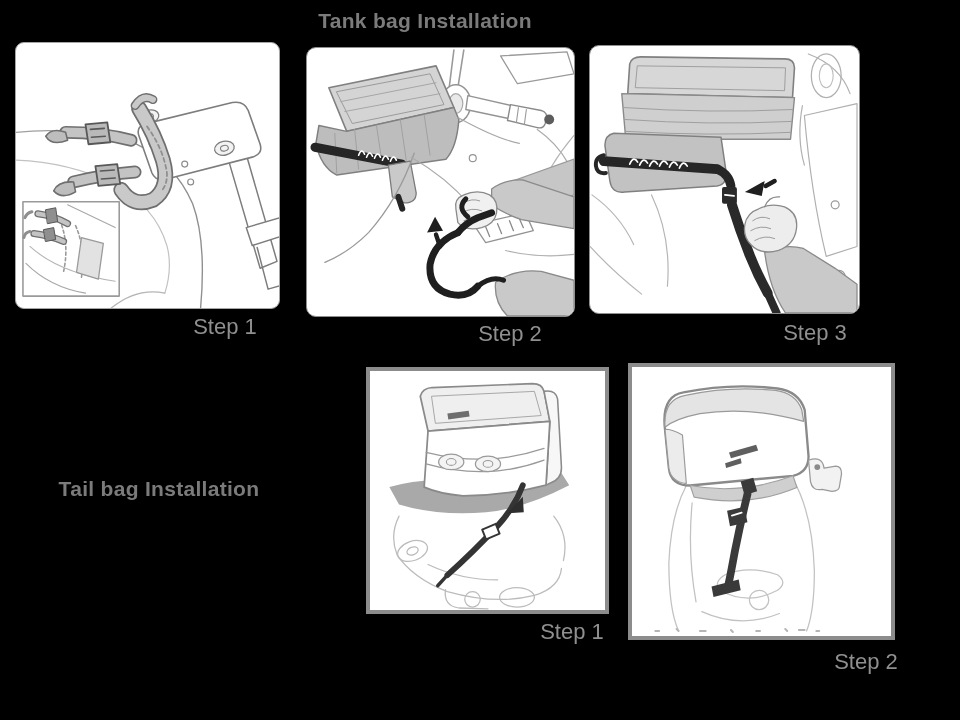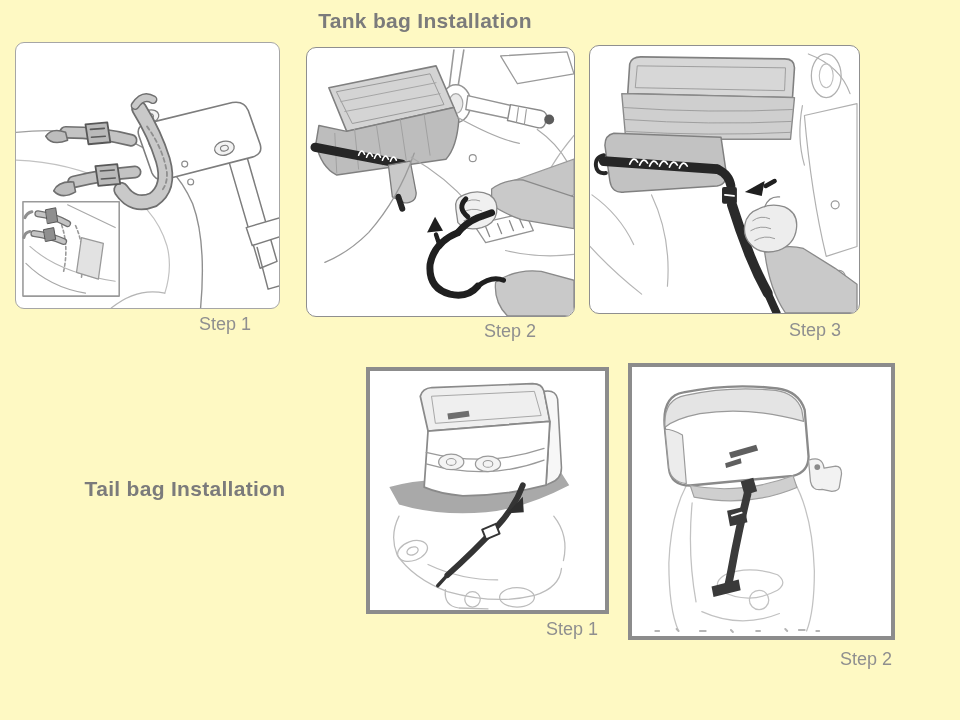--- a/index.html
+++ b/index.html
@@ -1,37 +1,37 @@
 <!DOCTYPE html>
 <html><head>
 <meta charset="utf-8">
 <style>
   html,body{margin:0;padding:0;background:#ffffff;}
   .page{
-    position:relative;width:960px;height:720px;background:#fef9c3;
+    position:relative;width:960px;height:720px;background:#000000;
     font-family:"Liberation Sans",sans-serif;overflow:hidden;
   }
   .section-title{
     position:absolute;margin:0;font-weight:bold;font-size:21px;
     color:#7b7b7b;letter-spacing:.3px;text-align:center;
   }
   .title-tank{left:0;top:9px;width:850px;}
-  .title-tail{left:0;top:477px;width:318px;padding-left:26px;}
+  .title-tail{left:0;top:477px;width:318px;}
   .panel{position:absolute;margin:0;padding:0;background:#ffffff;box-sizing:border-box;}
   .panel svg{display:block;width:100%;height:100%;}
   .panel-round{border:1.7px solid #8f8f8f;border-radius:10px;overflow:hidden;}
   .panel-round-light{border:1.4px solid #a6a6a6;border-radius:9px;overflow:hidden;}
   .panel-square{border:4px solid #8c8c8c;overflow:hidden;}
   .p-tank1{left:15px;top:42px;width:265px;height:267px;}
   .p-tank2{left:306px;top:47px;width:269px;height:270px;}
   .p-tank3{left:589px;top:45px;width:271px;height:269px;}
   .p-tail1{left:366px;top:367px;width:243px;height:247px;}
   .p-tail2{left:628px;top:363px;width:267px;height:277px;}
   .step-label{
-    position:absolute;font-size:18px;color:#8f8f8f;text-align:center;width:100px;
+    position:absolute;font-size:22px;color:#8f8f8f;text-align:center;width:100px;
   }
   .l-tank1{left:175px;top:314px;}
   .l-tank2{left:460px;top:321px;}
   .l-tank3{left:765px;top:320px;text-align:center;}
   .l-tail1{left:522px;top:619px;}
   .l-tail2{left:816px;top:649px;}
 </style>
 </head>
 <body>
 

